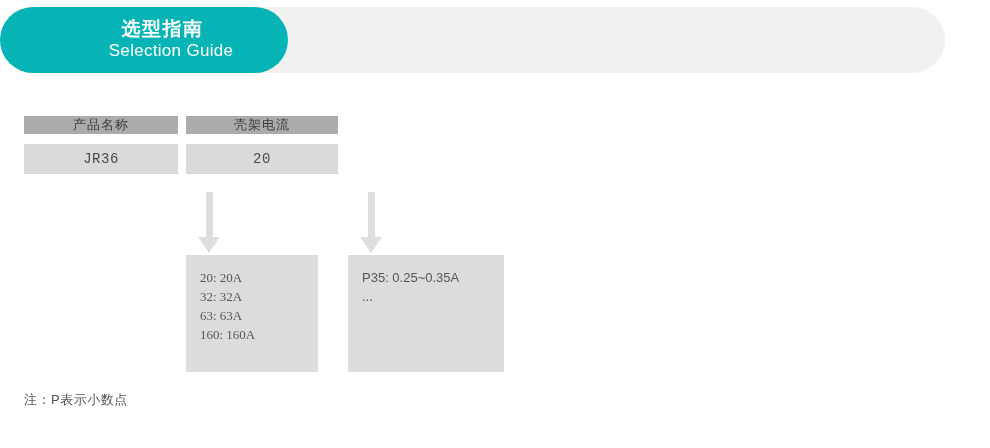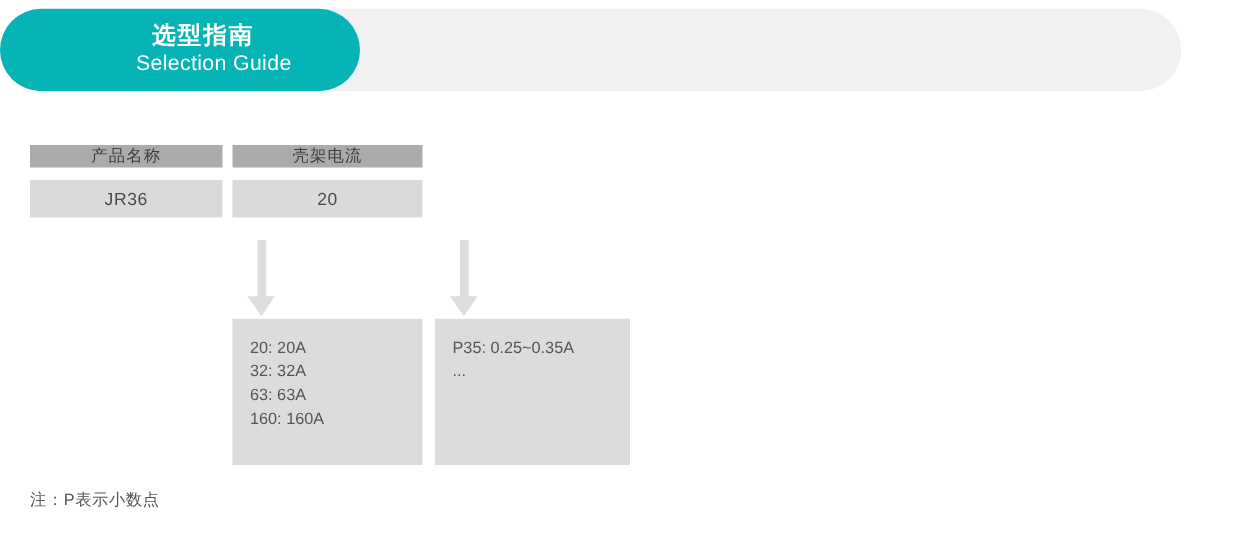--- a/index.html
+++ b/index.html
@@ -92,20 +92,21 @@
   .cell-value {
     margin-top: 10px;
     height: 30px;
     background: #dadada;
     color: #4a4a4a;
     font-size: 14px;
     display: flex;
     align-items: center;
     justify-content: center;
     letter-spacing: 0.5px;
+    font-family: Liberation Mono, monospace;
   }
 
   
   .arrow {
     position: absolute;
     top: 192px;
     width: 24px;
     height: 62px;
   }
   .arrow-1 { left: 198px; }
@@ -131,21 +132,21 @@
 
   
   .detail {
     position: absolute;
     top: 255px;
     height: 117px;
     background: #dcdcdc;
     box-sizing: border-box;
     padding: 13px 0 0 14px;
   }
-  .detail-1 { left: 186px; width: 152px; }
+  .detail-1 { left: 186px; width: 132px; font-family: Liberation Serif, serif; }
   .detail-2 { left: 348px; width: 156px; }
   .detail-line {
     color: #555555;
     font-size: 13px;
     line-height: 19px;
     white-space: nowrap;
   }
 
   
   .footnote {

